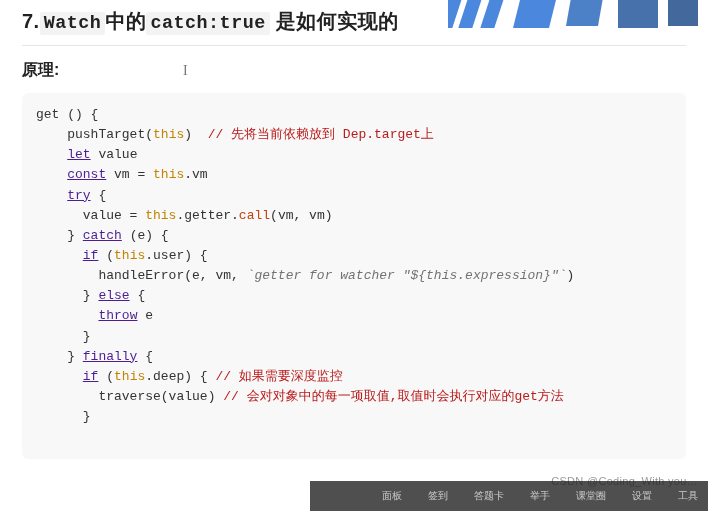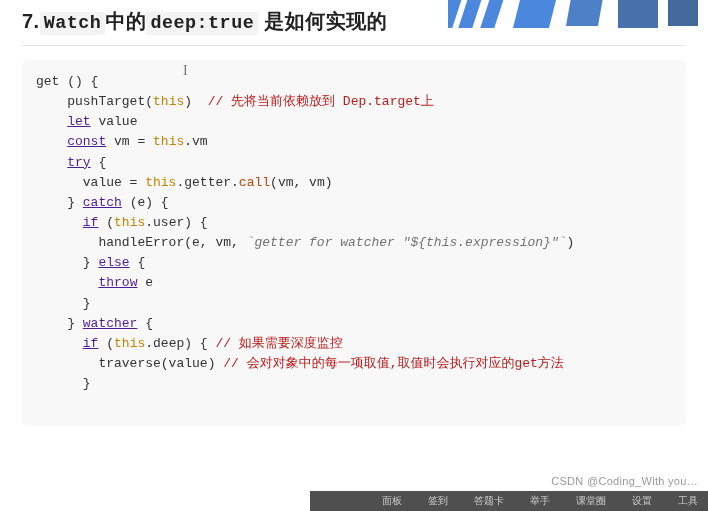--- a/index.html
+++ b/index.html
@@ -98,21 +98,21 @@
     color: #777;
     font-family: serif;
     font-size: 14px;
     pointer-events: none;
   }
   .footer-bar {
     position: absolute;
     bottom: 0;
     right: 0;
     left: 310px;
-    height: 20px;
+    height: 30px;
     background: rgba(30,30,30,0.78);
     color: #ccc;
     font-size: 10px;
     display: flex;
     align-items: center;
     justify-content: flex-end;
     gap: 26px;
     padding: 0 10px;
     z-index: 3;
   }
@@ -140,40 +140,41 @@
       <rect x="124" y="6" width="32" height="28" transform="skewX(-10)" fill="#1b5fb8"></rect>
       <rect x="170" y="2" width="40" height="34" fill="#144a93"></rect>
       <rect x="220" y="6" width="30" height="28" fill="#0f3f80"></rect>
     </g>
   </svg>
 </div>
 
 <div class="page">
 
   <h2 class="title">
-    <span>7.</span><span class="inline-code">Watch</span><span>中的</span><span class="inline-code">deep:true</span> <span>是如何实现的</span>
+    <span>7.</span><span class="inline-code">Watch</span><span>中的</span><span class="inline-code">catch:true</span> <span>是如何实现的</span>
   </h2>
   <hr class="sep">
 
 
 
+  <h3 class="section">原理:</h3>
 
   <pre class="code-block"><span>get () {</span>
 <span>    pushTarget(</span><span class="tok-kwthis">this</span><span>)  </span><span class="tok-cmt">// 先将当前依赖放到 Dep.target上</span>
 <span>    </span><span class="tok-kw">let</span><span> value</span>
 <span>    </span><span class="tok-kw">const</span><span> vm = </span><span class="tok-kwthis">this</span><span>.vm</span>
 <span>    </span><span class="tok-kw">try</span><span> {</span>
 <span>      value = </span><span class="tok-kwthis">this</span><span>.getter.</span><span class="tok-fn">call</span><span>(vm, vm)</span>
 <span>    } </span><span class="tok-kw">catch</span><span> (e) {</span>
 <span>      </span><span class="tok-kw">if</span><span> (</span><span class="tok-kwthis">this</span><span>.user) {</span>
 <span>        handleError(e, vm, </span><span class="tok-str">`getter for watcher "${this.expression}"`</span><span>)</span>
 <span>      } </span><span class="tok-kw">else</span><span> {</span>
 <span>        </span><span class="tok-kw">throw</span><span> e</span>
 <span>      }</span>
-<span>    } </span><span class="tok-kw">watcher</span><span> {</span>
+<span>    } </span><span class="tok-kw">finally</span><span> {</span>
 <span>      </span><span class="tok-kw">if</span><span> (</span><span class="tok-kwthis">this</span><span>.deep) { </span><span class="tok-cmt">// 如果需要深度监控</span>
 <span>        traverse(value) </span><span class="tok-cmt">// 会对对象中的每一项取值,取值时会执行对应的get方法</span>
 <span>      }</span>
 
 </pre>
 
 </div>
 
 <div class="cursor-caret">I</div>
 

